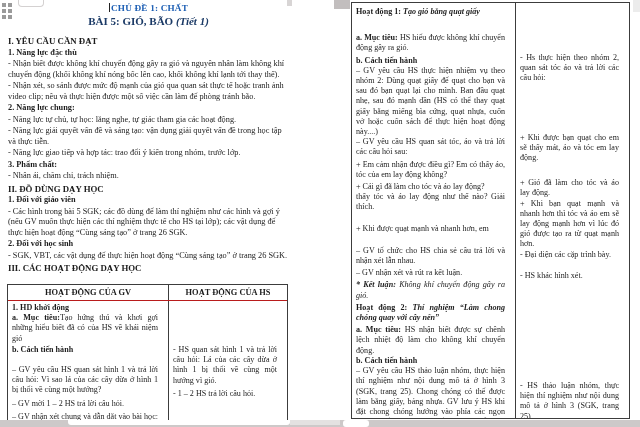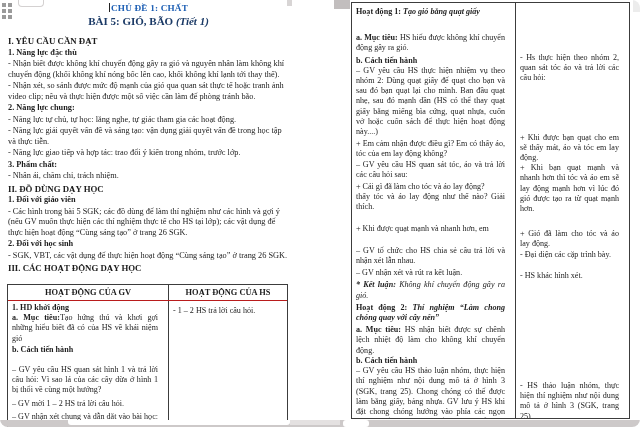--- a/index.html
+++ b/index.html
@@ -1,17 +1,17 @@
 <!DOCTYPE html>
 <html><head>
 <meta charset="utf-8">
 <style>
   html,body{margin:0;padding:0;background:#ffffff;}
   .screen{position:relative;width:640px;height:427px;overflow:hidden;background:#ffffff;
-          font-family:"Liberation Serif","DejaVu Serif",serif;color:#1c1c1c;font-size:8.3px;border-radius:8px;}
+          font-family:"Liberation Serif","DejaVu Serif",serif;color:#1c1c1c;font-size:8.3px;}
   .page{position:absolute;top:0;height:421px;background:#ffffff;}
   .page1{left:0;width:334px;}
   .page2{left:341px;width:299px;}
 
   
   .drag-handle{position:absolute;left:2px;top:3px;width:10px;height:16px;
       display:grid;grid-template-columns:4px 4px;grid-template-rows:4px 4px 4px;gap:2px;}
   .drag-handle span{background:#9a9a9a;display:block;}
   .notch{position:absolute;left:18px;top:0;width:24px;height:6px;border:1px solid #d4d1d1;border-top:none;border-radius:0 0 4px 4px;}
   .corner-mark{position:absolute;left:287px;top:0;width:5px;height:6px;background:#d8d5d5;}
@@ -91,52 +91,53 @@
         <div class="td c1">
             <div class="para"><span class="b">1. HD  khởi động</span></div>
             <div class="para"><span class="b">a. Mục tiêu:</span><span>Tạo hứng thú và khơi gợi những hiểu biết đã có của HS về khái niệm gió</span></div>
             <div class="para" style="margin-top: 1px;"><span class="b">b. Cách tiến hành</span></div>
             <div class="para" style="margin-top: 10px;"><span>– GV yêu cầu HS quan sát hình 1 và trả lời câu hỏi: Vì sao lá của các cây dừa ở hình 1 bị thổi về cùng một hướng?</span></div>
             <div class="para" style="margin-top: 3px;"><span>– GV mời 1 – 2 HS trả lời câu hỏi.</span></div>
             <div class="para" style="margin-top: 3px;"><span>– GV nhận xét chung và dẫn dắt vào bài học: “Gió, bão”</span></div>
             <div class="para" style="margin-top: 2px;"><span class="b">2. Hoạt động Hình thành kiến thức</span></div>
           </div>
         <div class="td c2">
+            <div class="para" style="margin-top: 42px;"><span>- HS quan sát hình 1 và trả lời câu hỏi: Lá của các cây dừa ở hình 1 bị thổi về cùng một hướng vì gió.</span></div>
             <div class="para" style="margin-top: 3px;"><span>- 1 – 2 HS trả lời câu hỏi.</span></div>
           </div>
       </div>
     </div>
   </div>
 
   <div class="page page2">
     <div class="tbl p2t">
       <div class="tr">
         <div class="td c1">
             <div class="para" style="margin-top: 2px;"><span class="b">Hoạt động 1: </span><span class="b i">Tạo gió bằng quạt giấy</span></div>
             <div class="para" style="margin-top: 16px;"><span class="b">a. Mục tiêu: </span><span>HS hiểu được không khí chuyển động gây ra gió.</span></div>
             <div class="para" style="margin-top: 2px;"><span class="b">b. Cách tiến hành</span></div>
             <div class="para"><span>– GV yêu cầu HS thực hiện nhiệm vụ theo nhóm 2: Dùng quạt giấy để quạt cho bạn và sau đó bạn quạt lại cho mình. Ban đầu quạt nhẹ, sau đó mạnh dần (HS có thể thay quạt giấy bằng miếng bìa cứng, quạt nhựa, cuốn vở hoặc cuốn sách để thực hiện hoạt động này....)</span></div>
+            <div class="para"><span>– GV yêu cầu HS quan sát tóc, áo và trả lời các câu hỏi sau:</span></div>
             <div class="para" style="margin-top: 2px;"><span>+ Em cảm nhận được điều gì? Em có thấy áo, tóc của em lay động không?</span></div>
-            <div class="para"><span>– GV yêu cầu HS quan sát tóc, áo và trả lời các câu hỏi sau:</span></div>
             <div class="para" style="margin-top: 2px;"><span>+ Cái gì đã làm cho tóc và áo lay động?</span></div>
             <div class="para"><span>thấy tóc và áo lay động như thế nào? Giải thích.</span></div>
             <div class="para" style="margin-top: 11px;"><span>+ Khi được quạt mạnh và nhanh hơn, em</span></div>
             <div class="para" style="margin-top: 12px;"><span>– GV tổ chức cho HS chia sẻ câu trả lời và nhận xét lẫn nhau.</span></div>
             <div class="para" style="margin-top: 2px;"><span>– GV nhận xét và rút ra kết luận.</span></div>
             <div class="para" style="margin-top: 2px;"><span class="b i">* Kết luận: </span><span class="i">Không khí chuyển động gây ra gió.</span></div>
             <div class="para" style="margin-top: 2px;"><span class="b">Hoạt động 2: </span><span class="b i">Thí nghiệm “Làm chong chóng quay với cây nến”</span></div>
             <div class="para" style="margin-top: 2px;"><span class="b">a. Mục tiêu: </span><span>HS nhận biết được sự chênh lệch nhiệt độ làm cho không khí chuyển động.</span></div>
             <div class="para"><span class="b">b. Cách tiến hành</span></div>
             <div class="para"><span>– GV yêu cầu HS thảo luận nhóm,  thực hiện thí nghiệm như nội dung mô tả ở hình 3 (SGK, trang 25). Chong chóng có thể được làm bằng giấy, bảng nhựa. GV lưu ý HS khi đặt chong chóng hướng vào phía các ngọn nến cần cẩn thận, không để quá sát sẽ dẫn đến bị cháy hoặc làm biến dạng chong chóng (nếu làm bằng nhựa). Các ngọn nến nên để sát nhau để tạo sự chênh lệch nhiệt độ cao hơn giúp chong chóng dễ quay hơn.</span></div>
           </div>
         <div class="td c2">
             <div class="para" style="margin-top: 48px;"><span>- Hs thực hiện theo nhóm 2, quan sát tóc áo và trả lời các câu hỏi:</span></div>
             <div class="para" style="margin-top: 49px;"><span>+ Khi được bạn quạt cho em sẽ thấy mát, áo và tóc em lay động.</span></div>
+            <div class="para" style="margin-top: 15px;"><span>+ Gió đã làm cho tóc và áo lay động.</span></div>
             <div class="para"><span>+ Khi bạn quạt mạnh và nhanh hơn thì tóc và áo em sẽ lay động mạnh hơn vì lúc đó gió được tạo ra từ quạt mạnh hơn.</span></div>
-            <div class="para" style="margin-top: 15px;"><span>+ Gió đã làm cho tóc và áo lay động.</span></div>
             <div class="para"><span>- Đại diện các cặp trình bày.</span></div>
             <div class="para" style="margin-top: 11px;"><span>- HS khác hình xét.</span></div>
             <div class="para" style="margin-top: 100px;"><span>- HS thảo luận nhóm,  thực hiện thí nghiệm như nội dung mô tả ở hình 3 (SGK, trang 25).</span></div>
           </div>
       </div>
     </div>
   </div>
 
   <div class="drag-handle">
       <span></span>

